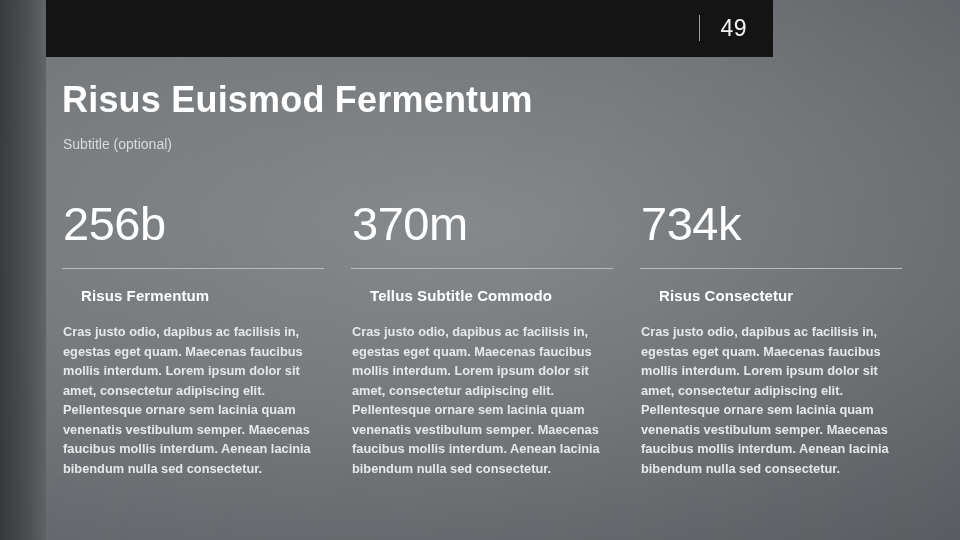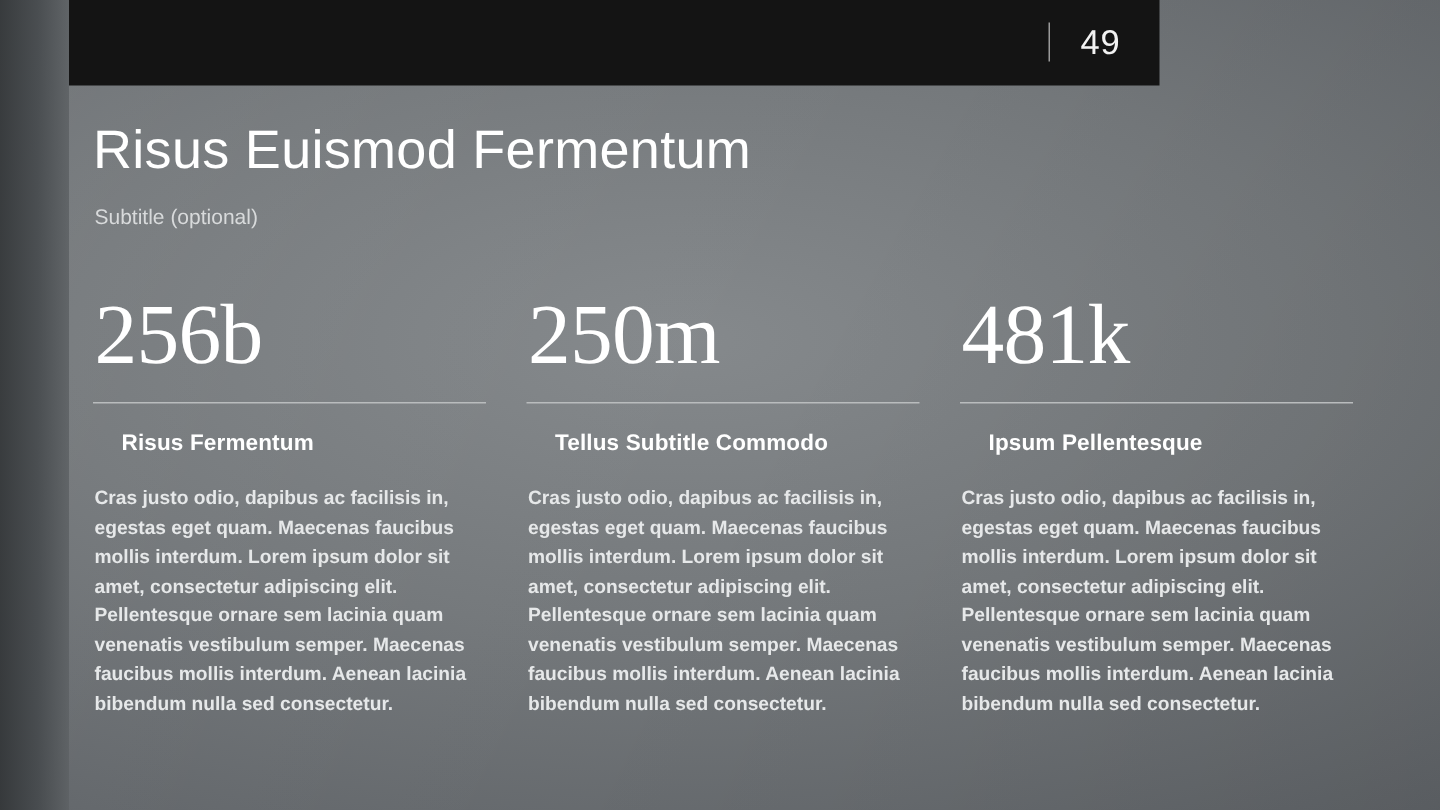--- a/index.html
+++ b/index.html
@@ -62,21 +62,21 @@
     top: 15px;
     width: 1px;
     height: 26px;
     background: #9a9a9a;
   }
   .title {
     position: absolute;
     left: 62px;
     top: 78px;
     font-size: 36px;
-    font-weight: 400;
+    font-weight: 700;
     color: #ffffff;
     letter-spacing: 0.2px;
     line-height: 44px;
   }
   .subtitle {
     position: absolute;
     left: 63px;
     top: 134px;
     font-size: 14px;
     color: #d8dadb;
@@ -88,27 +88,26 @@
     left: 62px;
     top: 190px;
     width: 840px;
     display: flex;
     gap: 27px;
   }
   .col {
     width: 262px;
   }
   .stat {
-    font-size: 57px;
+    font-size: 47px;
     font-weight: 300;
     color: #ffffff;
     line-height: 68px;
     letter-spacing: -0.5px;
     margin: 0 0 10px 1px;
-    font-family: Liberation Serif, serif;
   }
   .rule {
     height: 1px;
     background: #b9bcbd;
     width: 100%;
     margin-bottom: 17px;
   }
   .col-head {
     font-size: 15px;
     font-weight: 700;
@@ -143,27 +142,27 @@
   <div class="columns">
 
     <div class="col">
       <div class="stat">256b</div>
       <div class="rule"></div>
       <div class="col-head">Risus Fermentum</div>
       <div class="col-body">Cras justo odio, dapibus ac facilisis in, egestas eget quam. Maecenas faucibus mollis interdum. Lorem ipsum dolor sit amet, consectetur adipiscing elit. Pellentesque ornare sem lacinia quam venenatis vestibulum semper. Maecenas faucibus mollis interdum. Aenean lacinia bibendum nulla sed consectetur.</div>
     </div>
 
     <div class="col">
-      <div class="stat">250m</div>
+      <div class="stat">370m</div>
       <div class="rule"></div>
       <div class="col-head">Tellus Subtitle Commodo</div>
       <div class="col-body">Cras justo odio, dapibus ac facilisis in, egestas eget quam. Maecenas faucibus mollis interdum. Lorem ipsum dolor sit amet, consectetur adipiscing elit. Pellentesque ornare sem lacinia quam venenatis vestibulum semper. Maecenas faucibus mollis interdum. Aenean lacinia bibendum nulla sed consectetur.</div>
     </div>
 
     <div class="col">
-      <div class="stat">481k</div>
+      <div class="stat">734k</div>
       <div class="rule"></div>
-      <div class="col-head">Ipsum Pellentesque</div>
+      <div class="col-head">Risus Consectetur</div>
       <div class="col-body">Cras justo odio, dapibus ac facilisis in, egestas eget quam. Maecenas faucibus mollis interdum. Lorem ipsum dolor sit amet, consectetur adipiscing elit. Pellentesque ornare sem lacinia quam venenatis vestibulum semper. Maecenas faucibus mollis interdum. Aenean lacinia bibendum nulla sed consectetur.</div>
     </div>
 
   </div>
 </div>
 
 </body></html>

